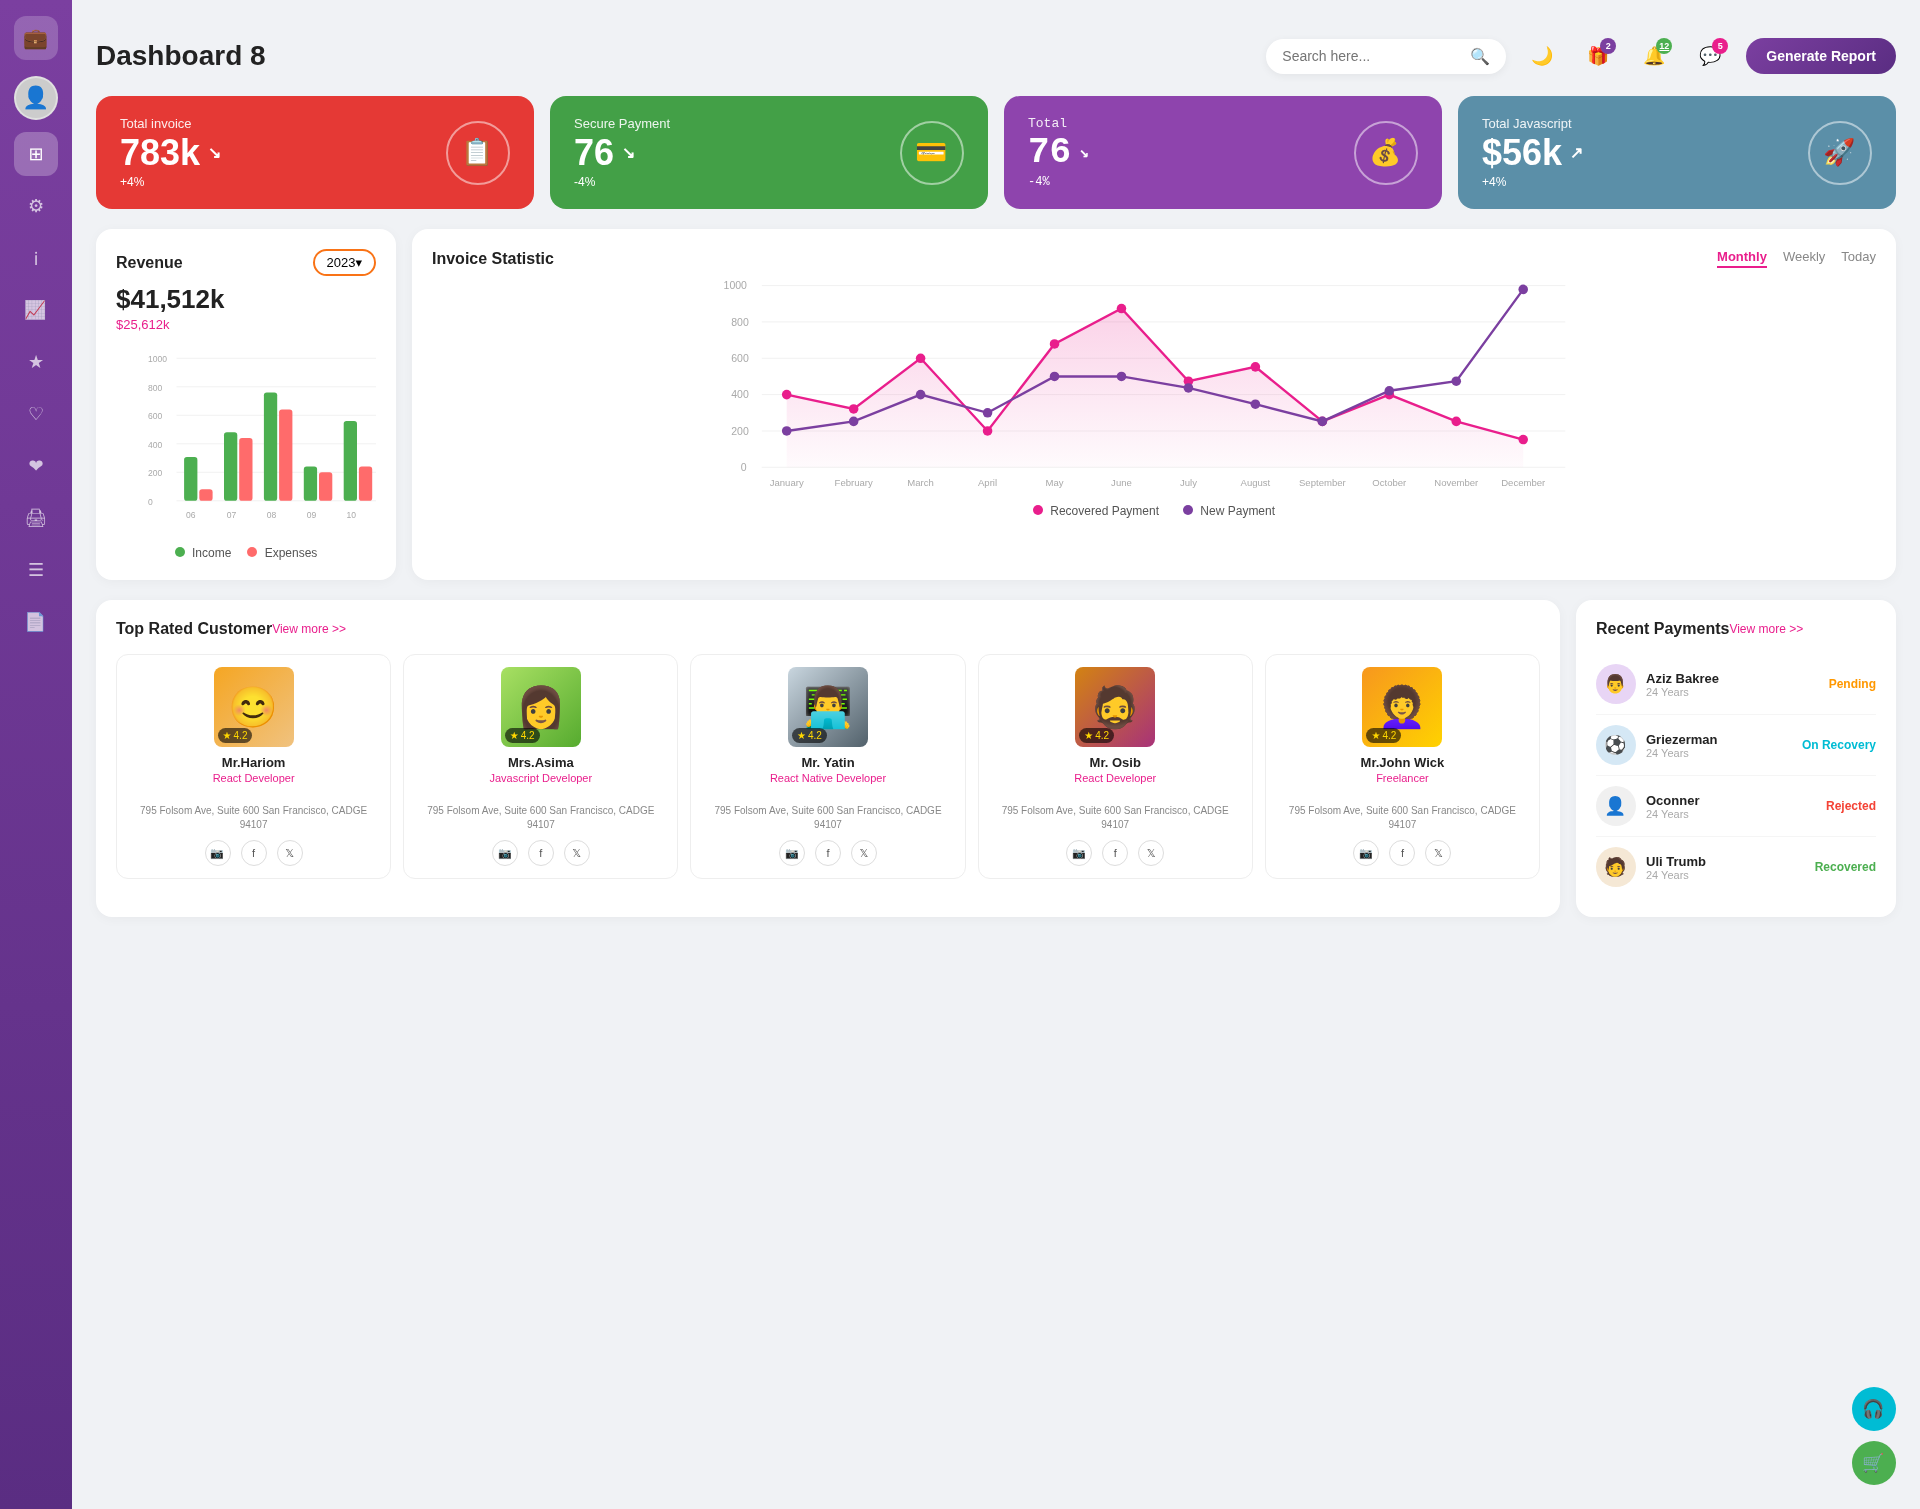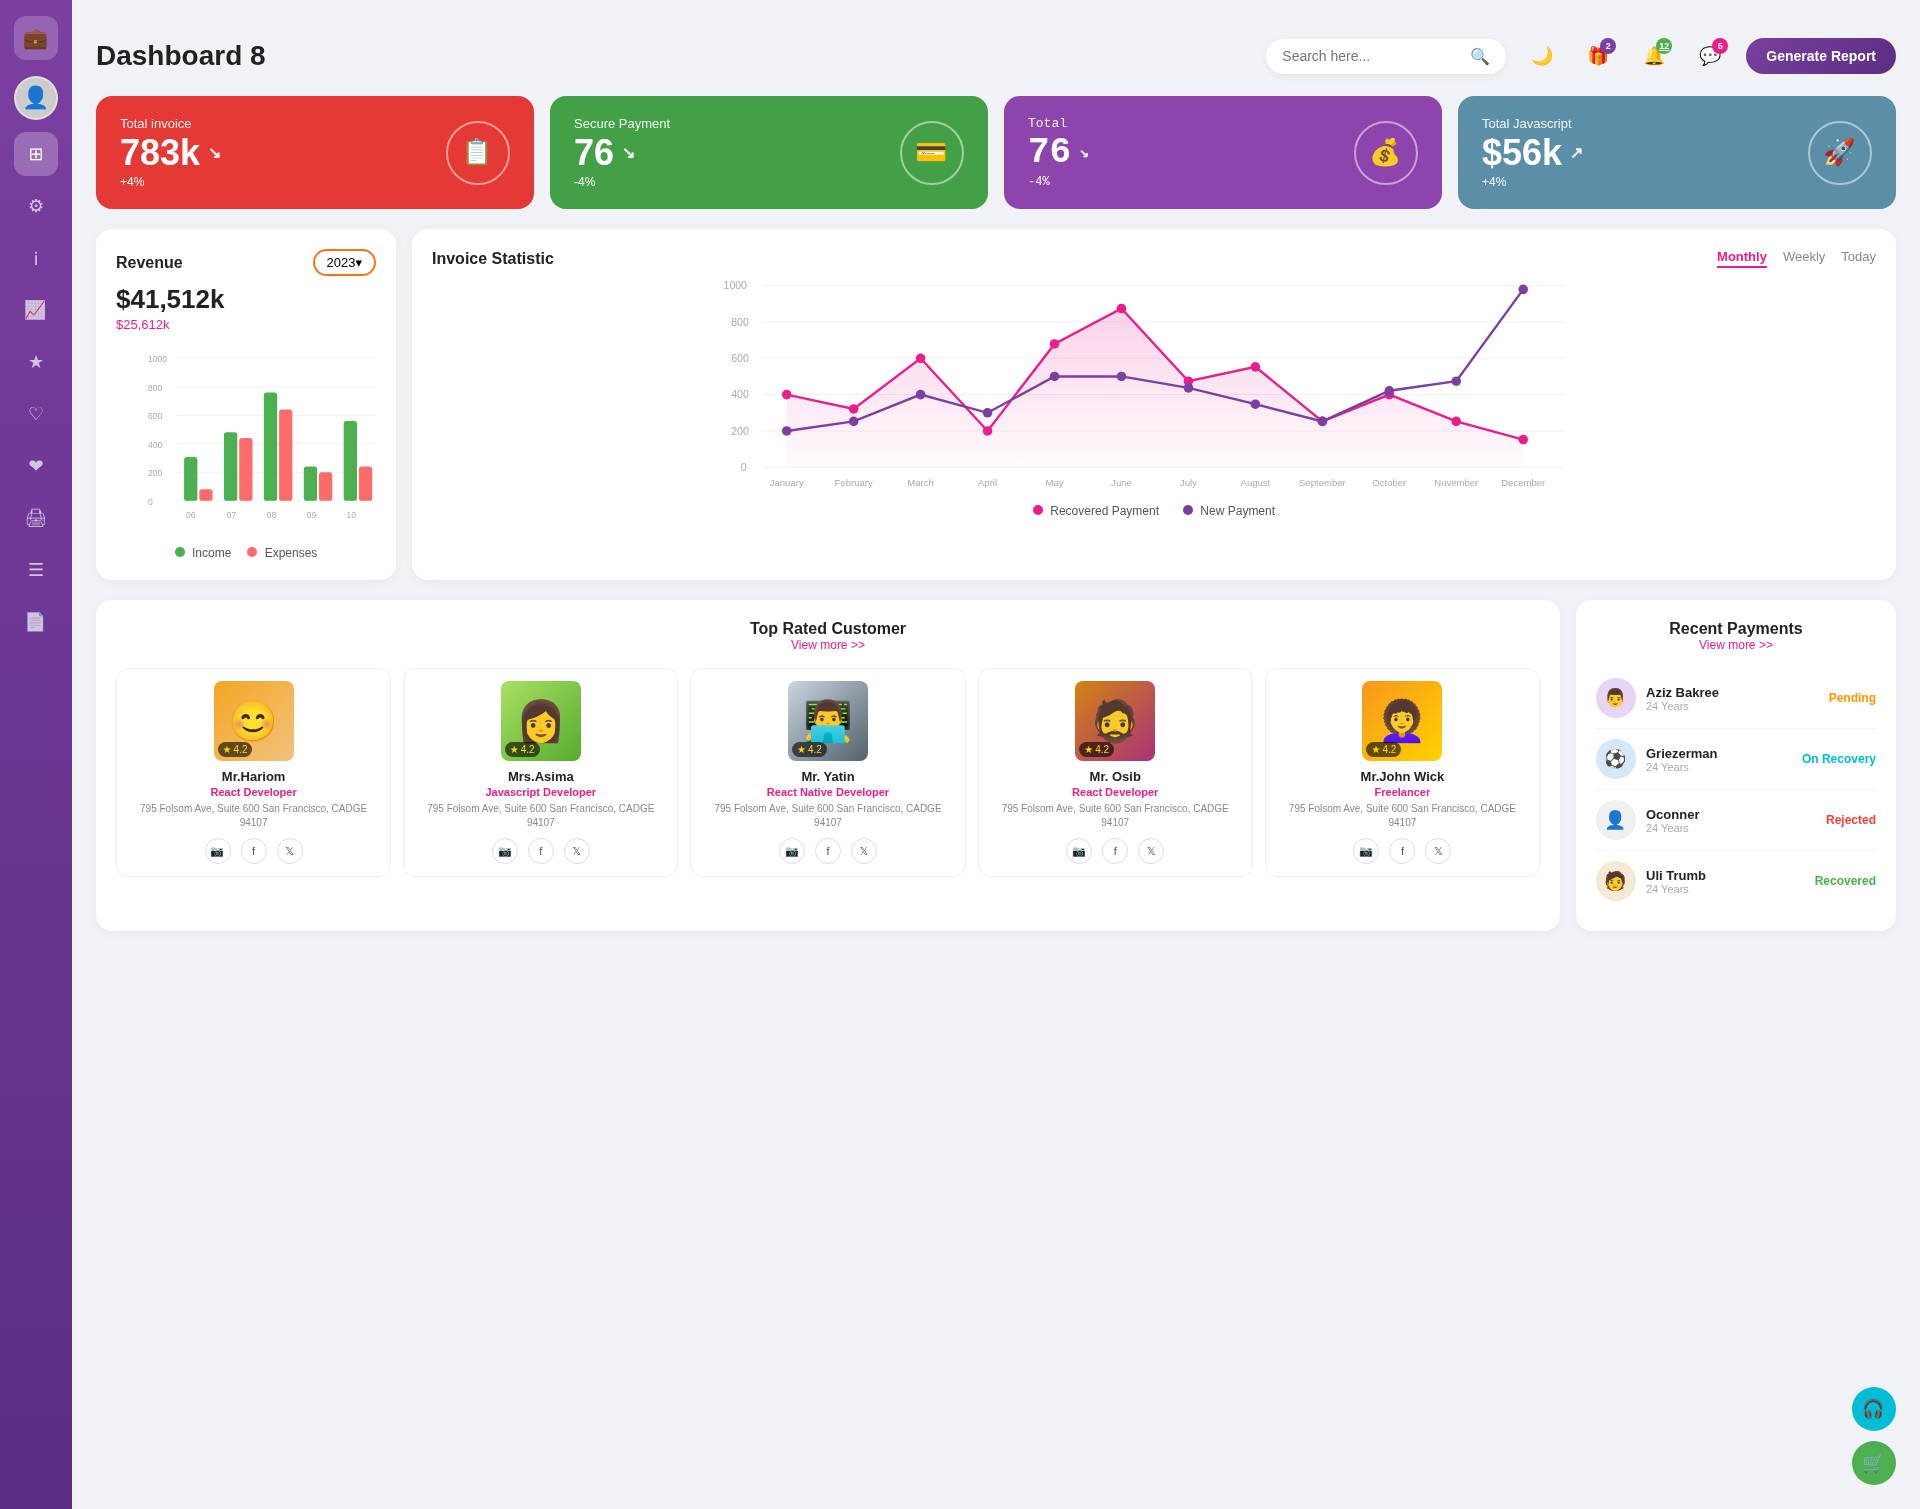--- a/index.html
+++ b/index.html
@@ -207,21 +207,21 @@
       gap: 16px;
     }
 
     .customer-card {
       background: white;
       border-radius: 16px;
       padding: 20px;
       box-shadow: 0 2px 12px rgba(0,0,0,0.04);
     }
     .section-header {
-      display: flex; justify-content: flex-end; align-items: center; margin-bottom: 16px; flex-direction: column;
+      display: flex; justify-content: flex-start; align-items: center; margin-bottom: 16px;
     }
     .section-title { font-size: 16px; font-weight: 600; color: #222; }
     .view-more { font-size: 12px; color: #e91e8c; cursor: pointer; }
 
     .customers-grid {
       display: flex;
       gap: 12px;
     }
     .customer-item {
       flex: 1;
@@ -244,21 +244,21 @@
     .rating-badge {
       position: absolute; bottom: 4px; left: 4px;
       background: rgba(0,0,0,0.6);
       color: #ffd700;
       font-size: 10px;
       padding: 2px 5px;
       border-radius: 8px;
       display: flex; align-items: center; gap: 2px;
     }
     .customer-name { font-size: 13px; font-weight: 600; color: #222; margin-bottom: 2px; }
-    .customer-role { font-size: 11px; color: #e91e8c; margin-bottom: 4px; font-weight: bold; }
+    .customer-role { font-size: 11px; color: #e91e8c; margin-bottom: 20px; }
     .customer-addr { font-size: 10px; color: #888; line-height: 1.4; margin-bottom: 8px; }
     .social-icons { display: flex; justify-content: center; gap: 10px; }
     .social-icon {
       width: 26px; height: 26px;
       border: 1px solid #ddd;
       border-radius: 50%;
       display: flex; align-items: center; justify-content: center;
       font-size: 11px;
       color: #555;
       cursor: pointer;

